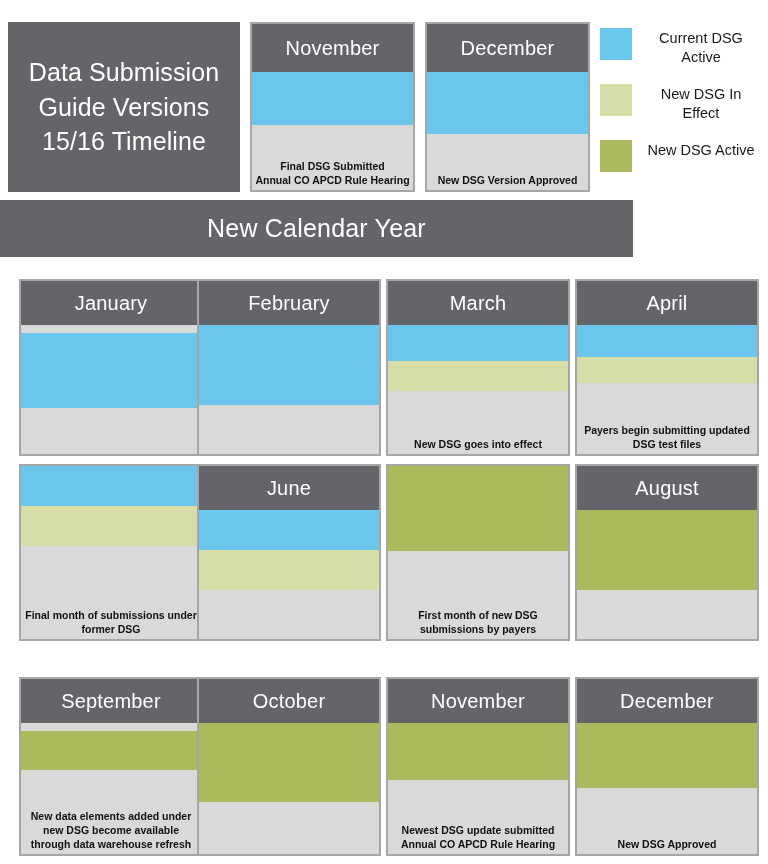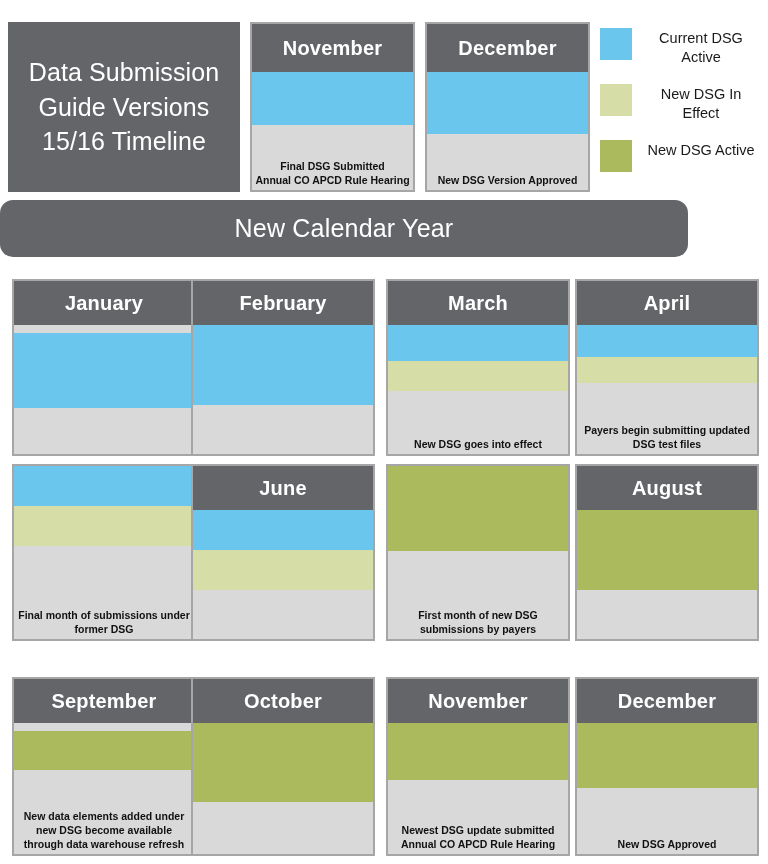--- a/index.html
+++ b/index.html
@@ -35,21 +35,21 @@
   .card {
     position: absolute;
     background: #d9d9d9;
     border: 2px solid #a6a6a6;
     display: flex; flex-direction: column;
     overflow: hidden;
   }
   .card-header {
     background: #636569;
     color: #ffffff;
-    font-weight: bold;
+    font-weight: normal;
     text-align: center;
     flex: 0 0 auto;
     display: flex; align-items: center; justify-content: center;
     letter-spacing: 0.2px;
   }
   .bands { flex: 1 1 auto; position: relative; display: flex; flex-direction: column; }
   .band { width: 100%; }
   .band-gray  { background: #d9d9d9; flex: 1 1 auto; }
   .card-note {
     color: #111111;
@@ -82,39 +82,39 @@
     font-size: 14.5px; font-weight: normal; color: #1a1a1a;
     line-height: 1.28; text-align: center; width: 118px;
     padding-top: 1px;
   }
   #legend-row-0 { top: 10px; }
   #legend-row-1 { top: 66px; }
   #legend-row-2 { top: 122px; }
 
   
   .banner {
-    position: absolute; left: 0; top: 200px; width: 688px; height: 57px;
+    position: absolute; left: 0; top: 200px; width: 633px; height: 57px;
     background: #636569;
-    display: flex; align-items: center; justify-content: center; border-radius: 13px;
+    display: flex; align-items: center; justify-content: center;
   }
   .banner-text {
     color: #ffffff; font-size: 25px; font-weight: 400; letter-spacing: 0.2px;
   }
 
   
   .grid-card { width: 184px; }
   .grid-card .card-header { height: 44px; font-size: 20px; }
   .grid-card .card-note { font-size: 10.5px; }
 
   .row1 .grid-card { top: 279px; height: 177px; }
   .row2 .grid-card { top: 464px; height: 177px; }
   .row3 .grid-card { top: 649px; height: 179px; margin-top: 28px; }
 
-  .col0 { left: 12px; gap: 8px; }
-  .col1 { left: 191px; }
+  .col0 { left: 19px; gap: 8px; }
+  .col1 { left: 197px; }
   .col2 { left: 386px; }
   .col3 { left: 575px; }
 </style>
 </head>
 <body>
 
 <div class="page">
 
   <div class="top-strip">
 

